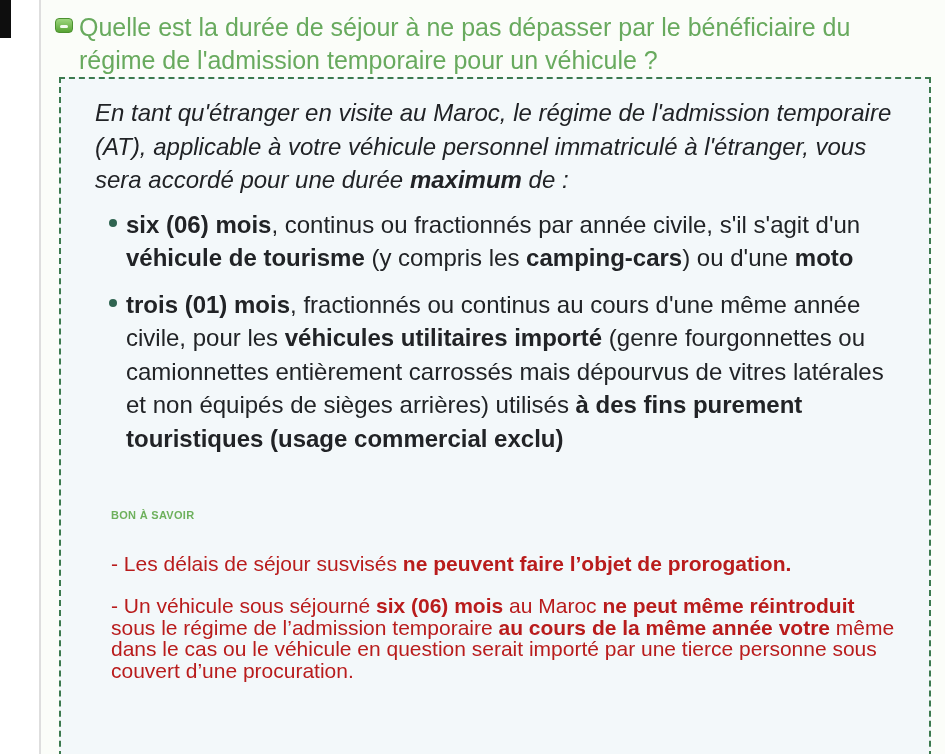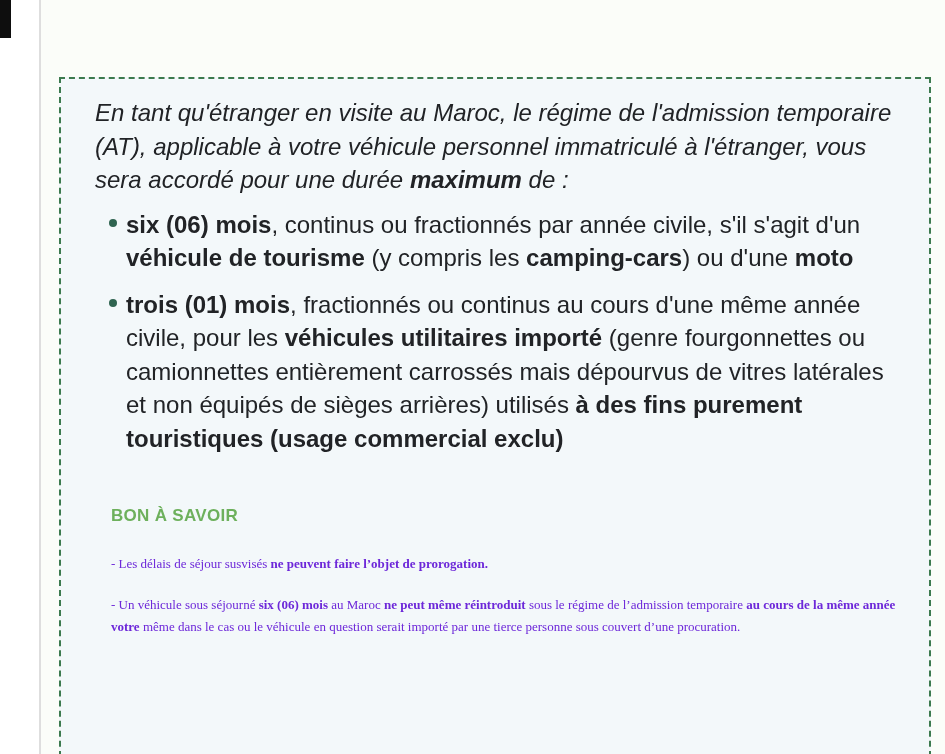--- a/index.html
+++ b/index.html
@@ -94,39 +94,42 @@
   }
   .answer-text b, .note b { font-weight:bold; }
   
   .tip {
     margin:44px 0 0 16px;
     width:792px;
   }
   .tip-title {
     color:#6db05c;
     font-weight:bold;
-    font-size:17px;
+    font-size:11px;
     letter-spacing:0.3px;
   }
   .note {
-    color:#6d28d9;
-    font-size:13px;
+    color:#b91c1c;
+    font-size:21px;
     line-height:21.5px;
     margin-top:20px;
-    font-family:Liberation Serif, serif;
   }
 </style>
 </head>
 <body>
 
 <div class="black-corner"></div>
 <div class="v-divider"></div>
 
 <div class="content">
 
+  <div class="question-row">
+    <span class="toggle-icon"></span>
+    <span class="question-text">Quelle est la durée de séjour à ne pas dépasser par le bénéficiaire du régime de l'admission temporaire pour un véhicule ?</span>
+  </div>
 
   <div class="answer-box">
     <div class="answer-text">
 
       <p class="intro"><span>En tant qu'étranger en visite au Maroc, le régime de l'admission temporaire (AT), applicable à votre véhicule personnel immatriculé à l'étranger, vous sera accordé pour une durée </span><b>maximum</b><span> de :</span></p>
 
       <ul class="bullet-list">
         <li><b>six (06) mois</b><span>, continus ou fractionnés par année civile, s'il s'agit d'un </span><b>véhicule de tourisme</b><span> (y compris les </span><b>camping-cars</b><span>) ou d'une </span><b>moto</b></li>
         <li><b>trois (01) mois</b><span>, fractionnés ou continus au cours d'une même année civile, pour les </span><b>véhicules utilitaires importé</b><span> (genre fourgonnettes ou camionnettes entièrement carrossés mais dépourvus de vitres latérales et non équipés de sièges arrières) utilisés </span><b>à des fins purement touristiques (usage commercial exclu)</b></li>
       </ul>

